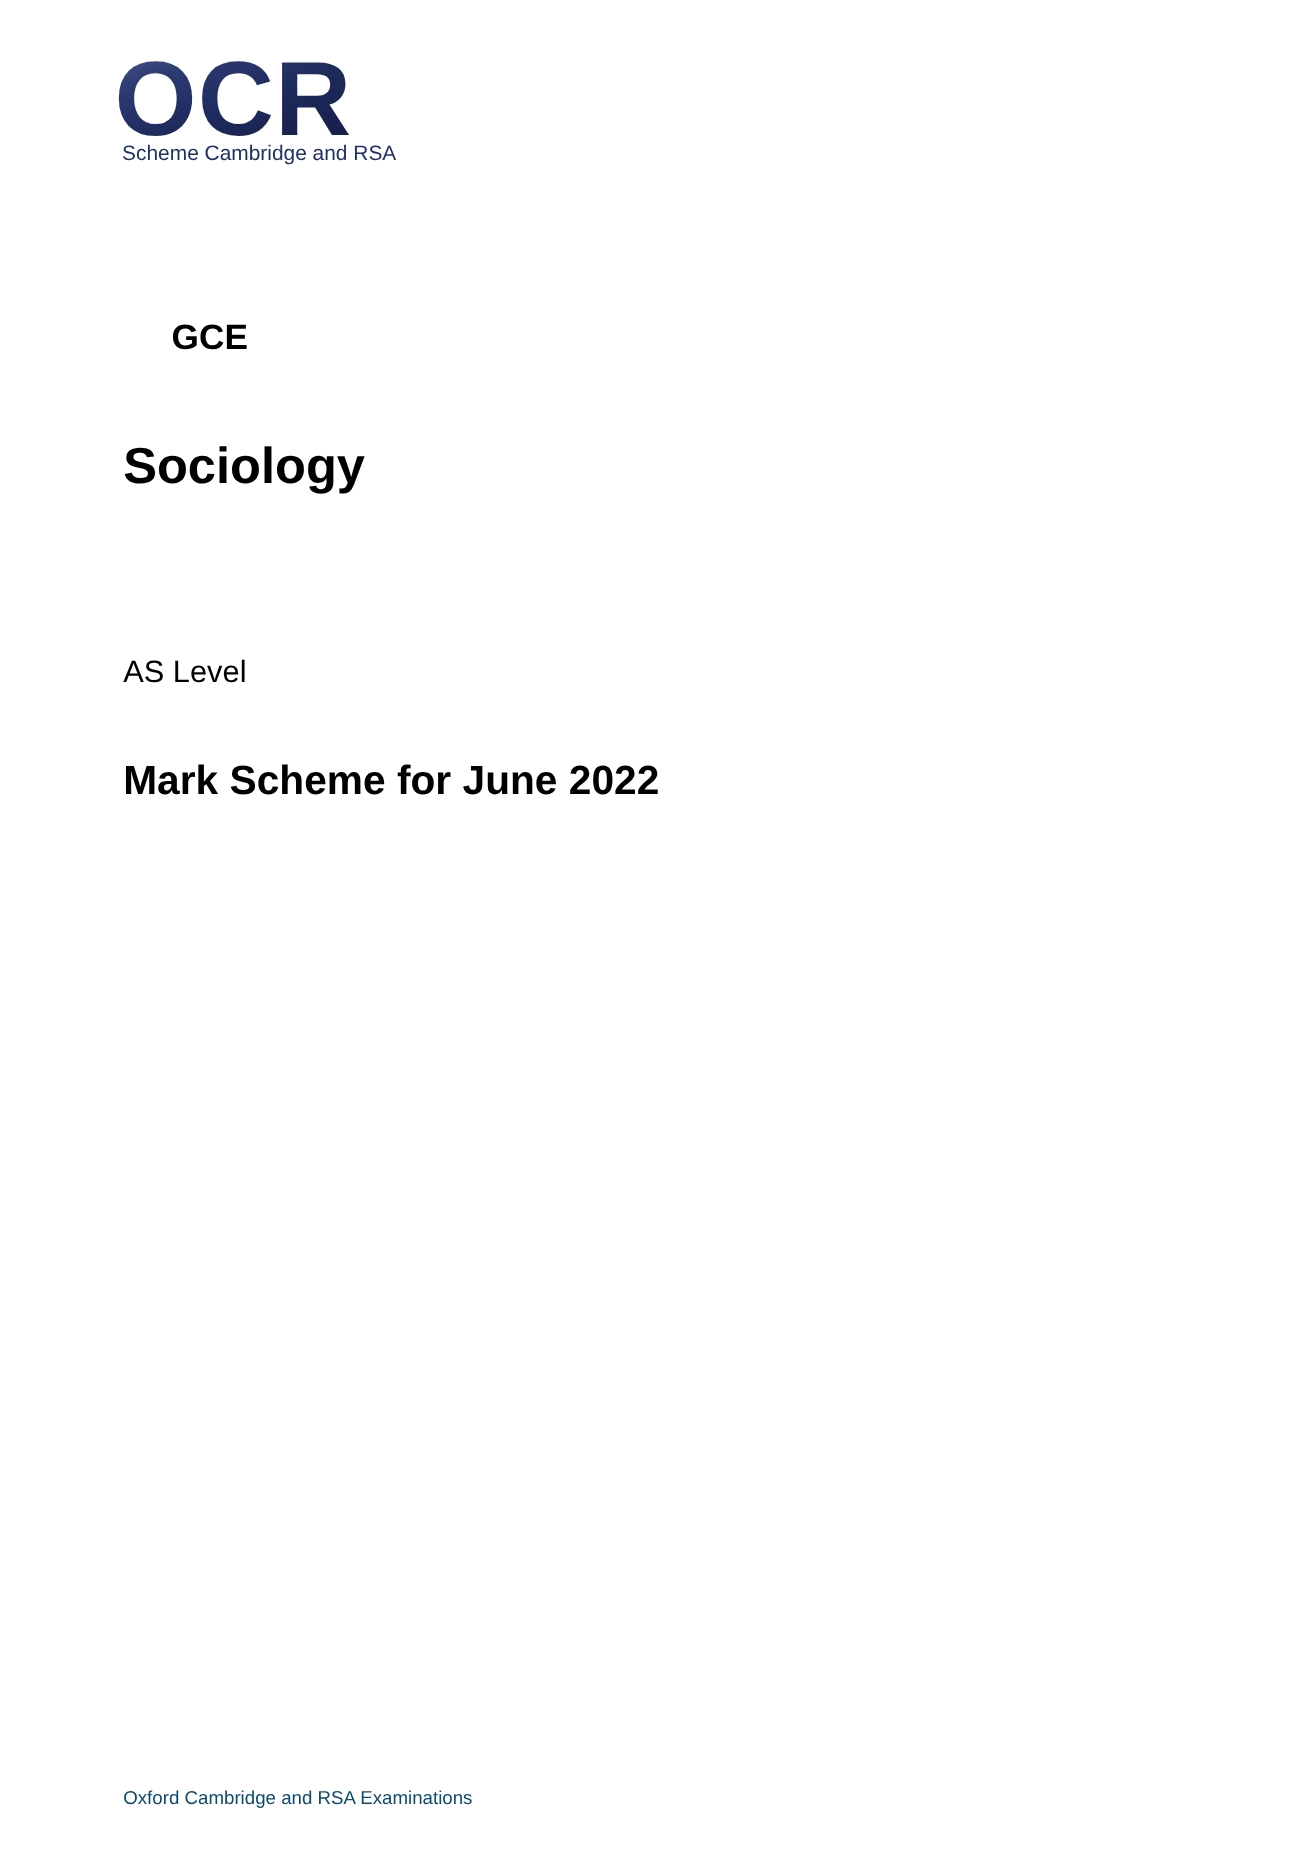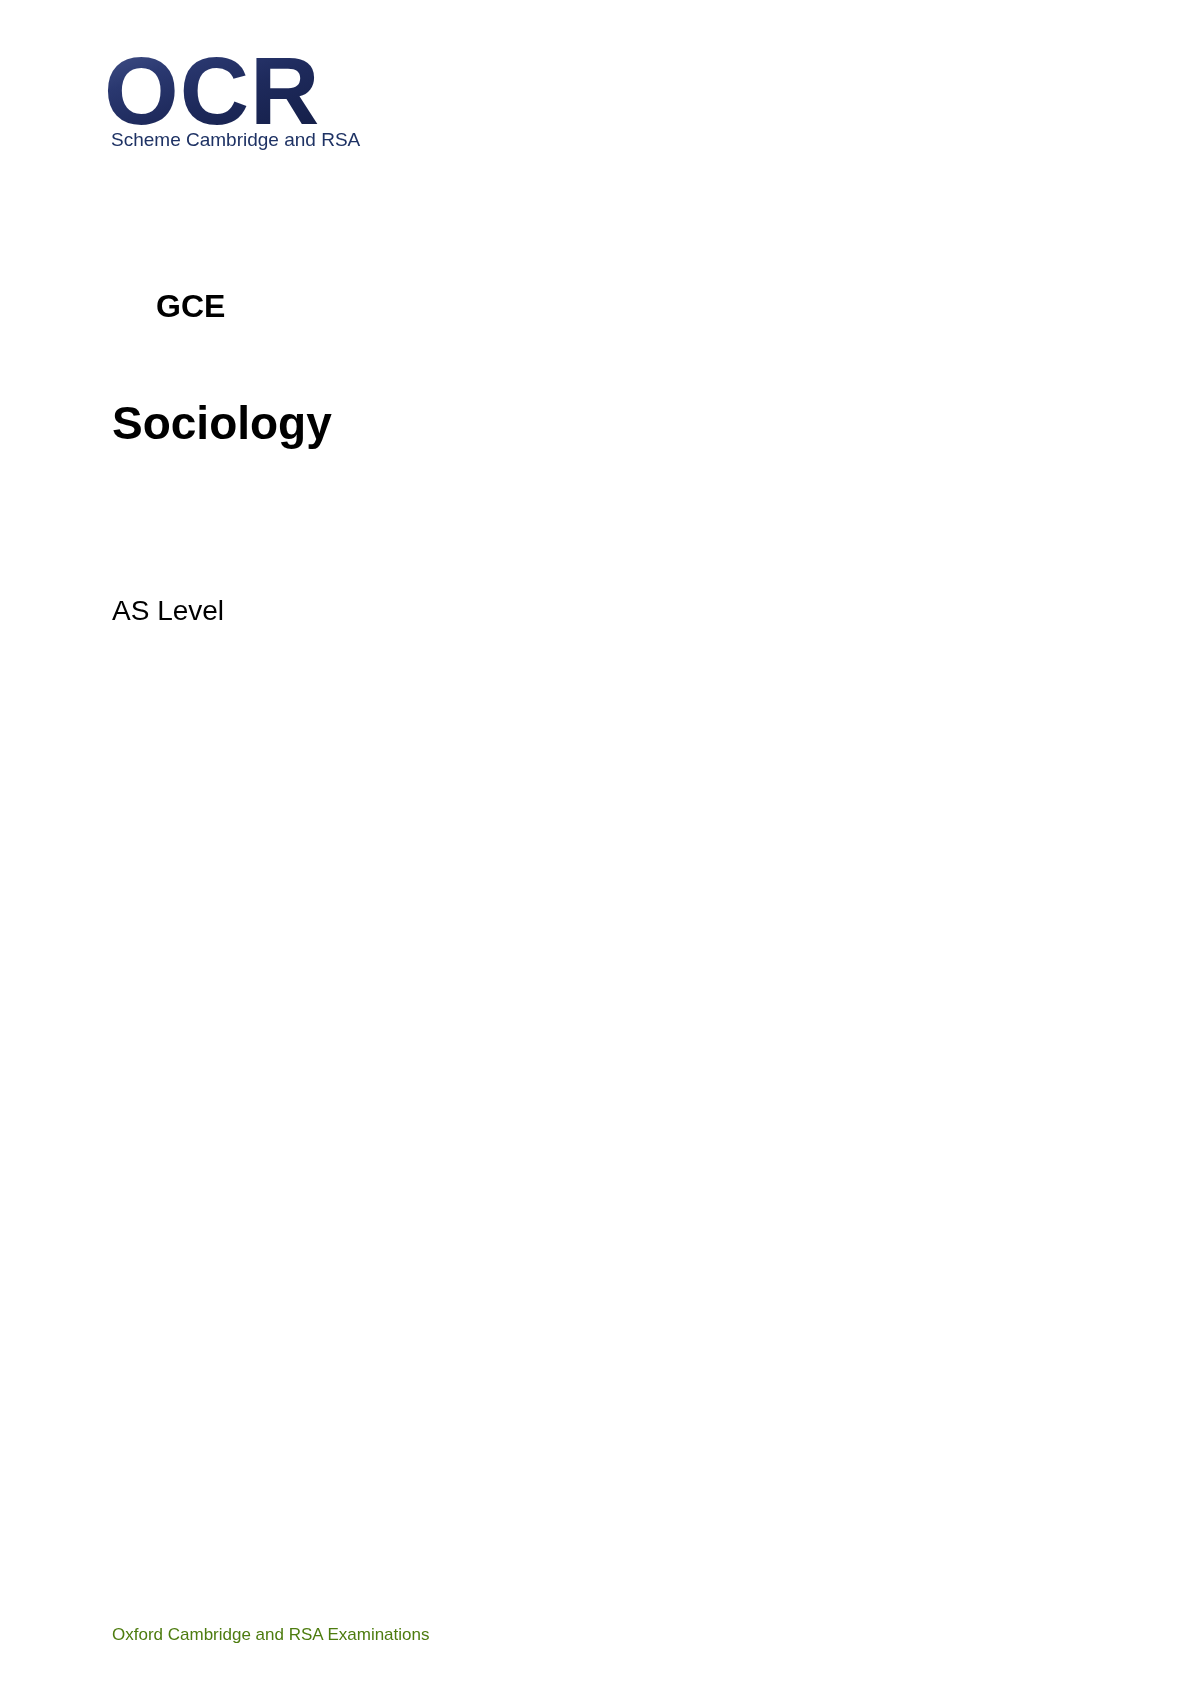--- a/index.html
+++ b/index.html
@@ -88,36 +88,37 @@
   }
 
   
   .footer {
     position: absolute;
     left: 112px;
     top: 1626px;
     font-size: 17px;
     font-weight: normal;
     line-height: 1;
-    color: #4d7c0f;
+    color: #0c4a6e;
   }
 </style>
 </head>
 <body>
 
 <div class="page">
 
   <div>
     <div class="logo-wordmark">OCR</div>
     <div class="logo-tagline">Scheme Cambridge and RSA</div>
   </div>
 
   <h1 class="qualification">GCE</h1>
 
   <h1 class="subject">Sociology</h1>
 
 
   <div class="level">AS Level</div>
 
+  <h1 class="title">Mark Scheme for June 2022</h1>
 
   <div class="footer">Oxford Cambridge and RSA Examinations</div>
 
 </div>
 
 </body></html>

